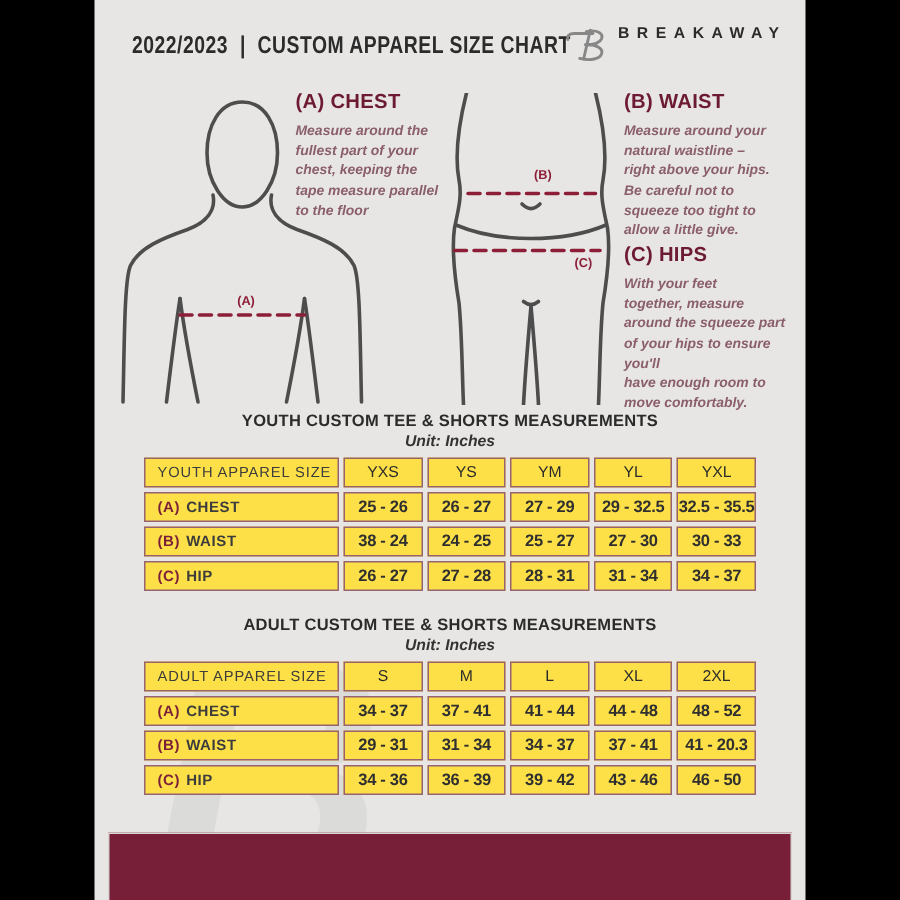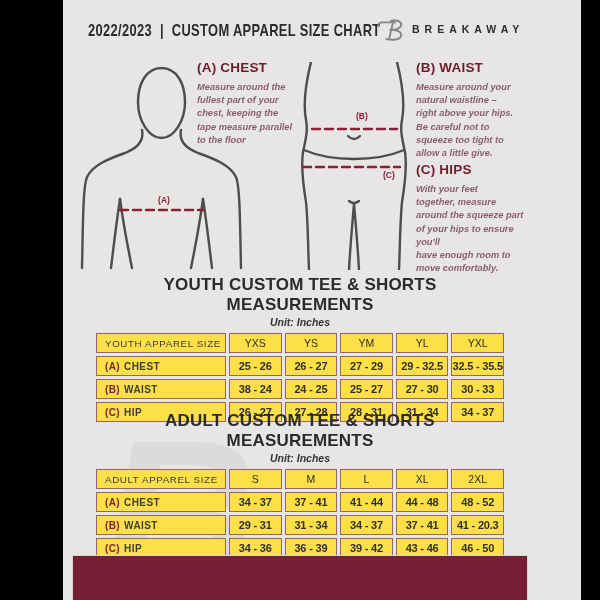--- a/index.html
+++ b/index.html
@@ -1,23 +1,23 @@
 <!DOCTYPE html>
 <html><head>
 <meta charset="utf-8">
 <style>
   html,body{margin:0;padding:0;background:#000;width:600px;height:600px;overflow:hidden;
     font-family:"Liberation Sans","DejaVu Sans",sans-serif;}
   .stage{position:relative;width:600px;height:600px;background:#000;}
-  .page{position:absolute;left:63px;top:0;width:518px;height:600px;background:#e7e6e4;overflow:hidden;}
+  .page{position:absolute;left:63px;top:0;width:474px;height:600px;background:#e7e6e4;overflow:hidden;}
 
   
   .doc-title{position:absolute;left:25px;top:22px;font-size:15px;font-weight:800;color:#2b2b2b;
     letter-spacing:.4px;transform:scaleX(.86) scaleY(1.08);transform-origin:left center;white-space:pre;}
-  .brand{position:absolute;left:312px;top:16px;display:flex;align-items:center;gap:7px;}
+  .brand{position:absolute;left:312px;top:16px;display:flex;align-items:flex-start;gap:7px;}
   .brand-name{font-size:10.5px;font-weight:700;color:#2b2b2b;letter-spacing:5px;}
 
   
   .figure{position:absolute;}
   .fig-torso{left:15px;top:58px;width:165px;height:212px;}
   .fig-lower{left:235px;top:62px;width:112px;height:208px;}
   .figure svg{display:block;width:100%;height:100%;}
   .marker{position:absolute;font-size:8.5px;font-weight:800;color:#8c1f37;}
   .mk-a{left:72px;top:137px;width:28px;text-align:center;}
   .mk-b{left:58px;top:49px;}
@@ -28,21 +28,21 @@
   .g-chest{left:134px;top:60px;width:120px;}
   .g-waist{left:353px;top:60px;width:121px;}
   .g-hips{left:353px;top:162px;width:121px;}
   .guide-heading{font-size:13.5px;font-weight:800;color:#6d1b33;letter-spacing:.2px;margin-bottom:6px;}
   .guide-body{font-size:9.3px;font-style:italic;font-weight:600;color:#8a5e6b;line-height:1.42;white-space:pre;}
 
   
   .table-block{position:absolute;left:30px;width:414px;text-align:center;z-index:1;}
   .tb-youth{top:275px;}
   .tb-adult{top:411px;}
-  .tbl-title{font-size:17px;font-weight:800;color:#2b2b2b;letter-spacing:.2px;}
+  .tbl-title{font-size:11px;font-weight:800;color:#2b2b2b;letter-spacing:.2px;}
   .tbl-unit{font-size:10.5px;font-style:italic;font-weight:600;color:#333;margin-top:1px;}
   table{border-collapse:separate;border-spacing:3px;width:414px;table-layout:fixed;margin-top:2px;}
   col.c-label{width:130px;}
   th,td{border:1px solid #97636e;background:#fde047;height:18px;padding:0;white-space:nowrap;overflow:hidden;}
   th{font-size:10.5px;font-weight:400;color:#2b2b2b;}
   th.label-cell{font-size:9.8px;font-weight:400;color:#3c3c3c;letter-spacing:.6px;text-align:left;padding-left:8px;}
   td{font-size:11px;font-weight:600;color:#2f2f2f;text-align:center;letter-spacing:-.2px;}
   td.label-cell{text-align:left;padding-left:8px;font-size:10px;letter-spacing:.4px;color:#3c3c3c;}
   .pfx{color:#7c1f38;font-weight:800;margin-right:4px;}
 

